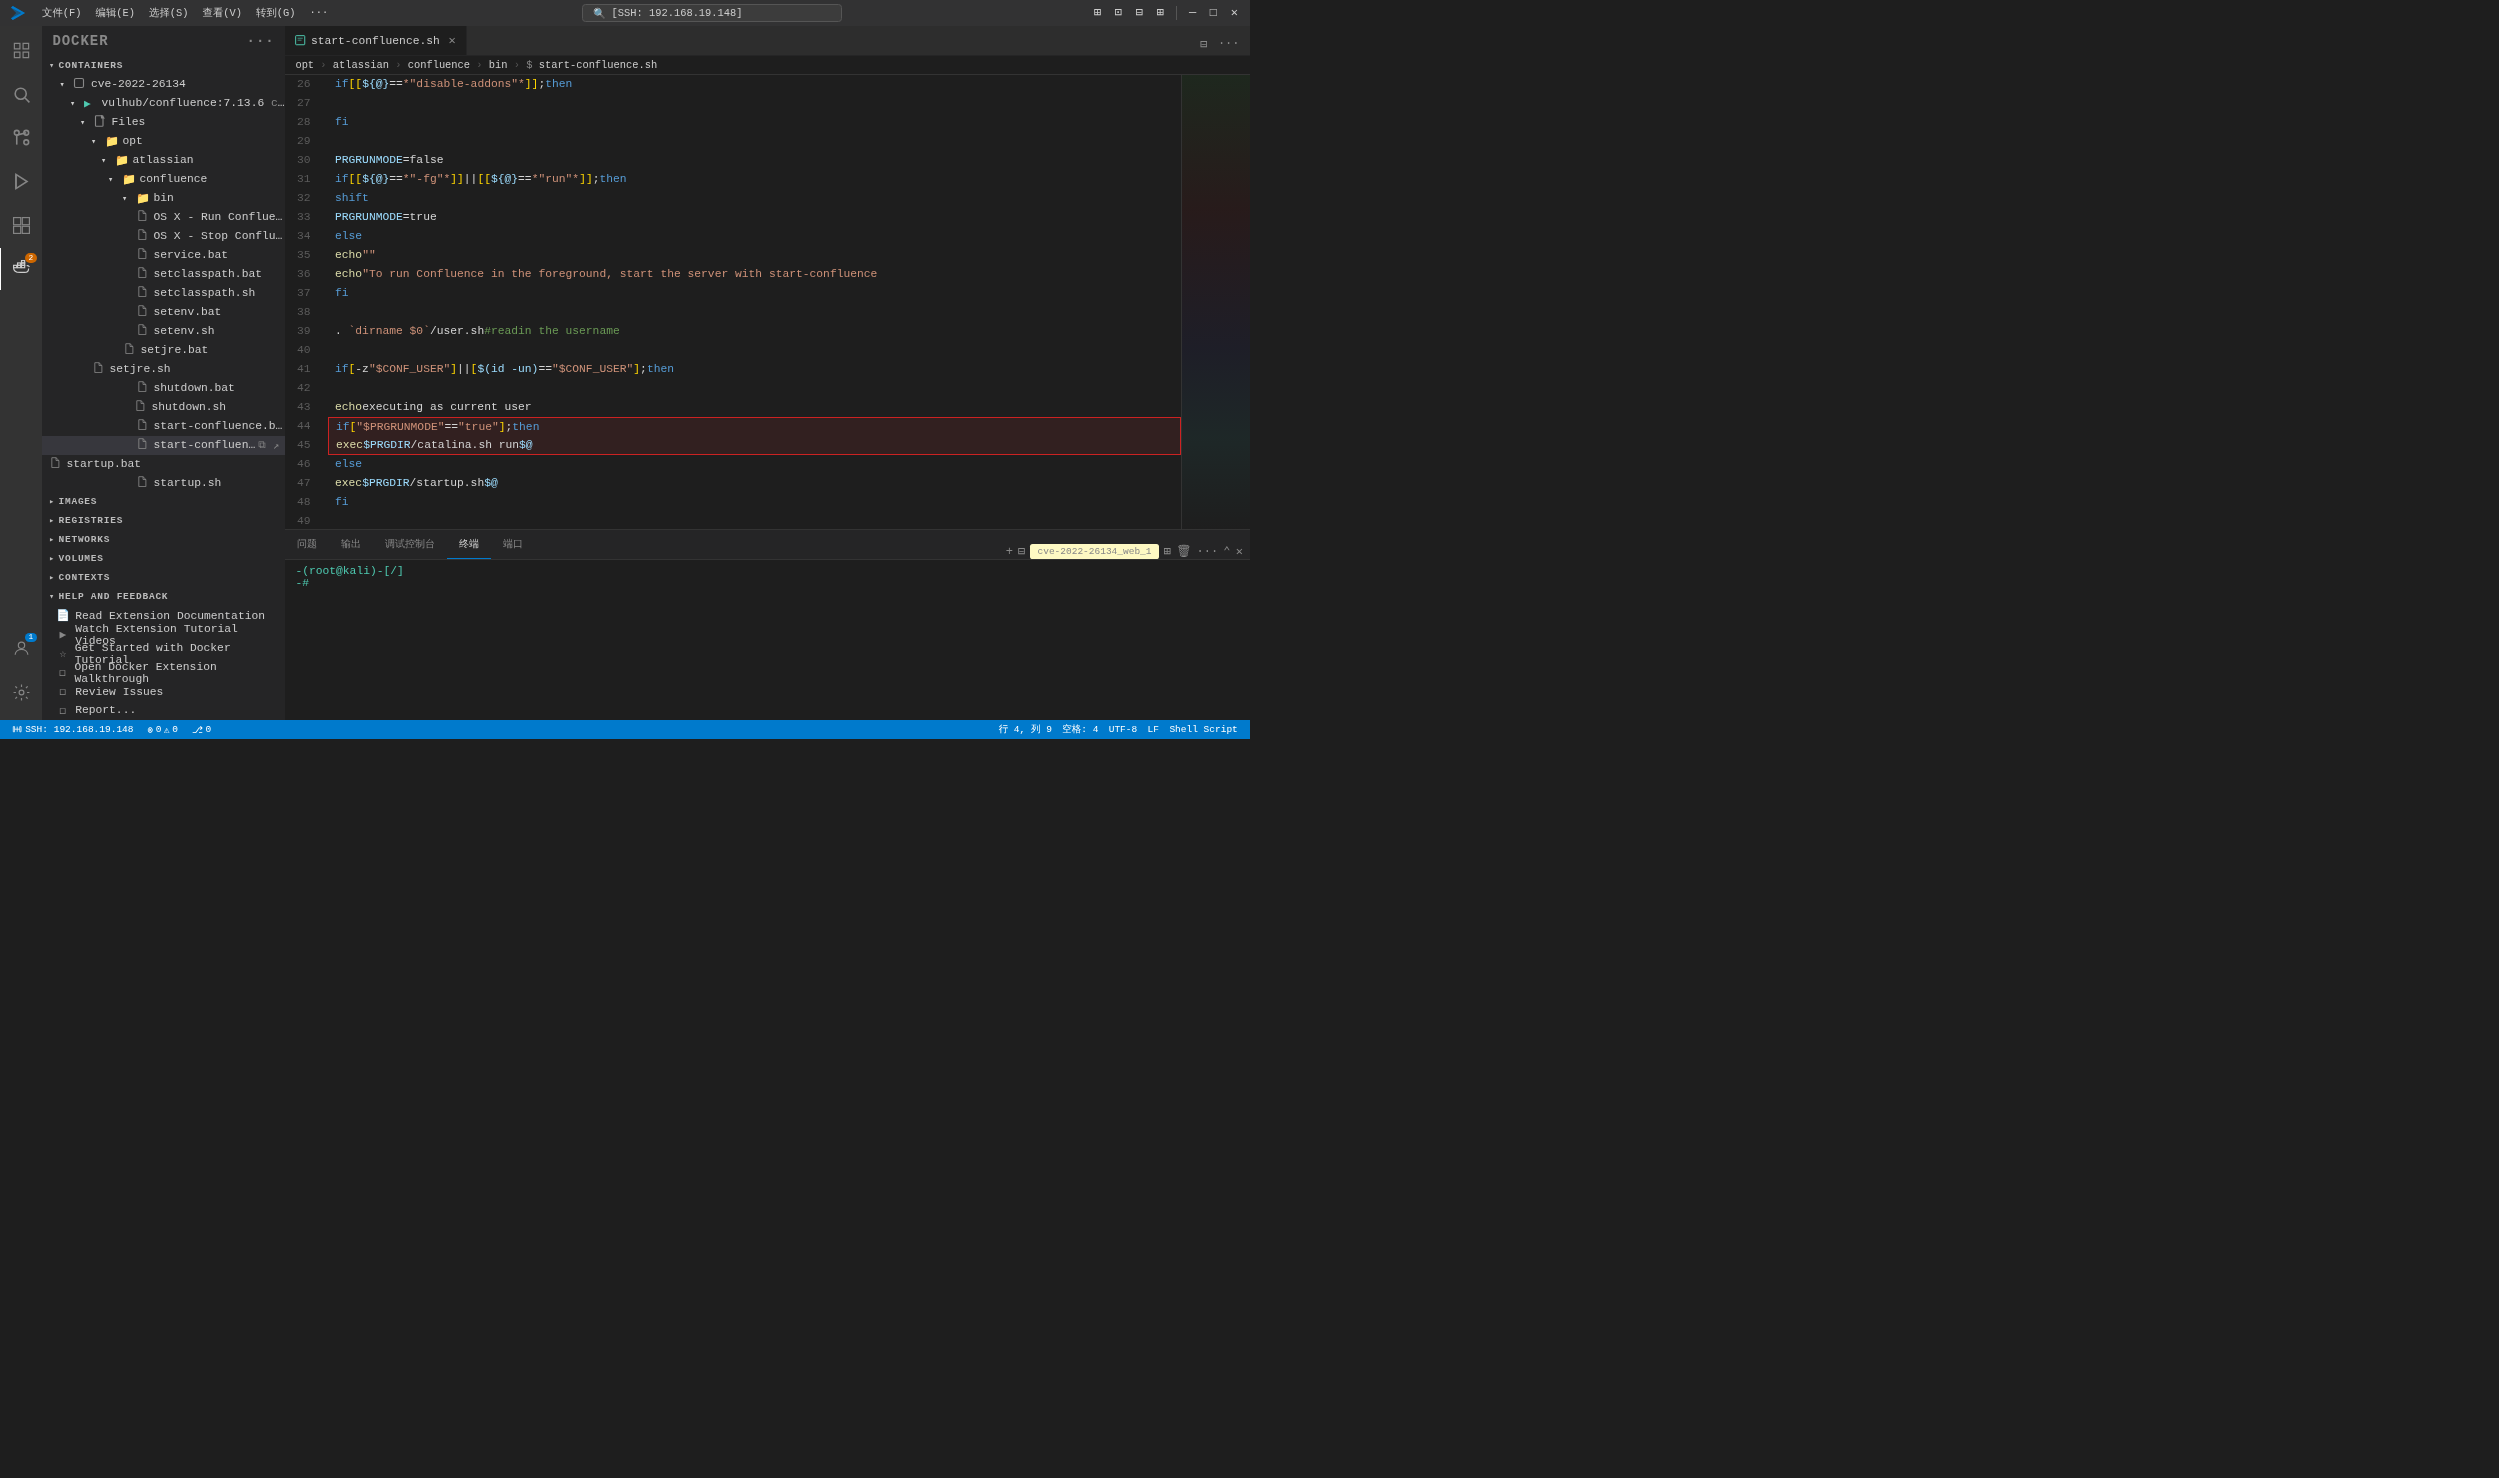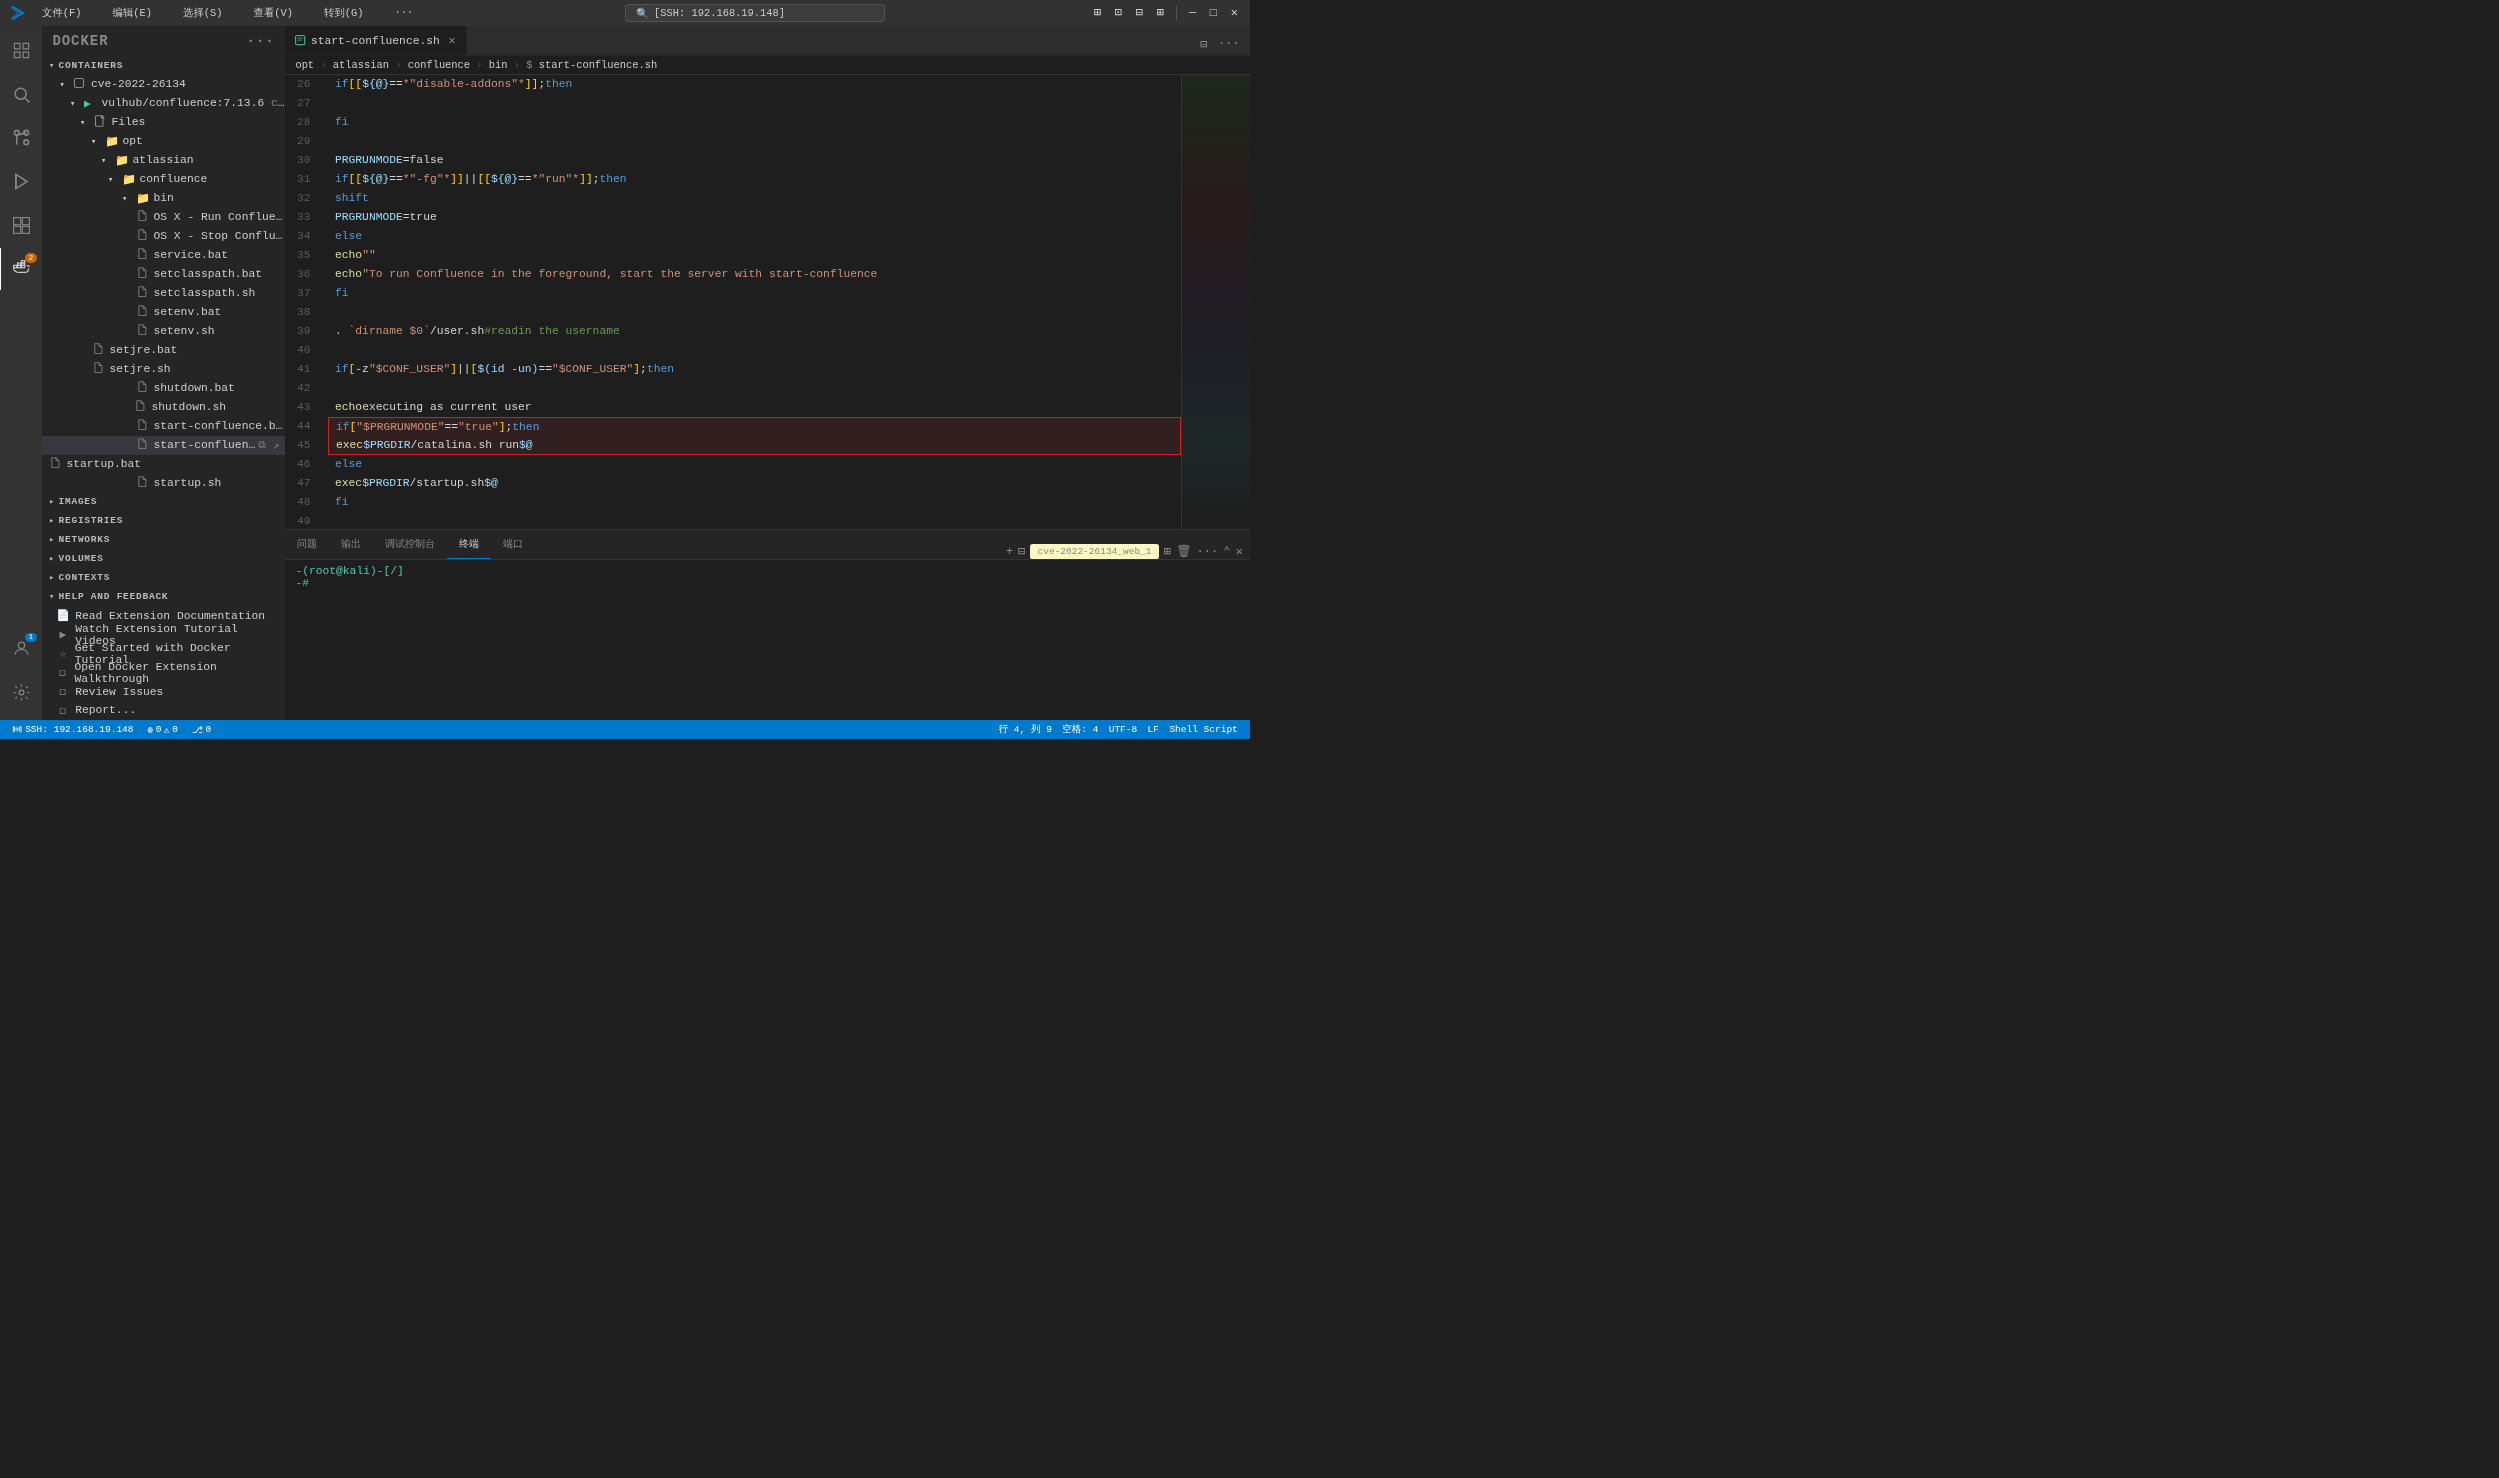--- a/index.html
+++ b/index.html
@@ -23,21 +23,21 @@
       padding: 0 7px;
       gap: 5.2px;
     }
     .titlebar-left {
       display: flex;
       align-items: center;
       gap: 7px;
     }
     .titlebar-menu {
       display: flex;
-      gap: 17px;
+      gap: 0;
     }
     .titlebar-menu span {
       color: #cccccc;
       font-size: 10.4px;
       padding: 1.7px 7px;
       cursor: pointer;
     }
     .titlebar-center {
       flex: 1;
       display: flex;
@@ -617,21 +617,21 @@
             </svg></span>
           <span class="label">setenv.bat</span>
         </div>
         <div class="tree-item" style="padding-left: 94px;">
           <span class="icon" style="color: rgb(136, 136, 136);"><svg viewBox="0 0 16 16" width="11.3" height="11.3" fill="none" stroke="currentColor" stroke-width="1.2">
               <path d="M4 1h6l4 4v10H4V1z"></path>
               <path d="M10 1v4h4"></path>
             </svg></span>
           <span class="label">setenv.sh</span>
         </div>
-        <div class="tree-item" style="padding-left: 50px;">
+        <div class="tree-item" style="padding-left: 81px;">
           <span class="icon" style="color: rgb(136, 136, 136);"><svg viewBox="0 0 16 16" width="11.3" height="11.3" fill="none" stroke="currentColor" stroke-width="1.2">
               <path d="M4 1h6l4 4v10H4V1z"></path>
               <path d="M10 1v4h4"></path>
             </svg></span>
           <span class="label">setjre.bat</span>
         </div>
         <div class="tree-item" style="padding-left: 50px;">
           <span class="icon" style="color: rgb(136, 136, 136);"><svg viewBox="0 0 16 16" width="11.3" height="11.3" fill="none" stroke="currentColor" stroke-width="1.2">
               <path d="M4 1h6l4 4v10H4V1z"></path>
               <path d="M10 1v4h4"></path>

